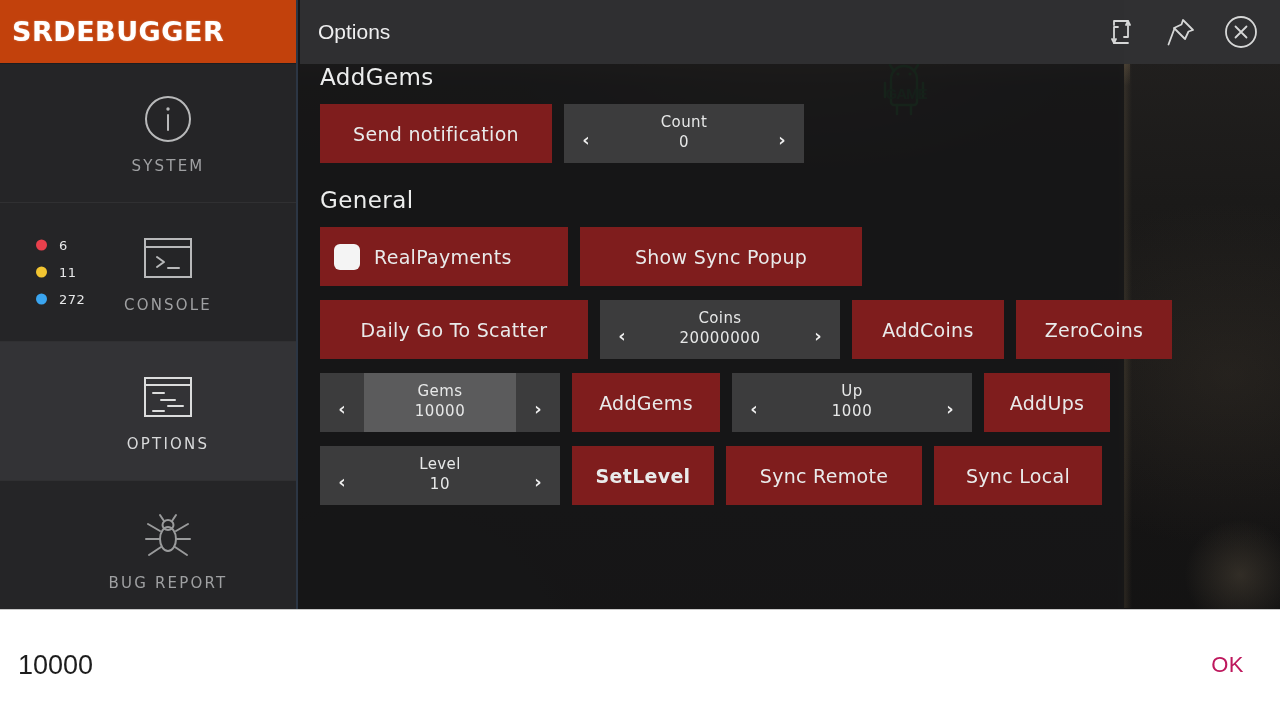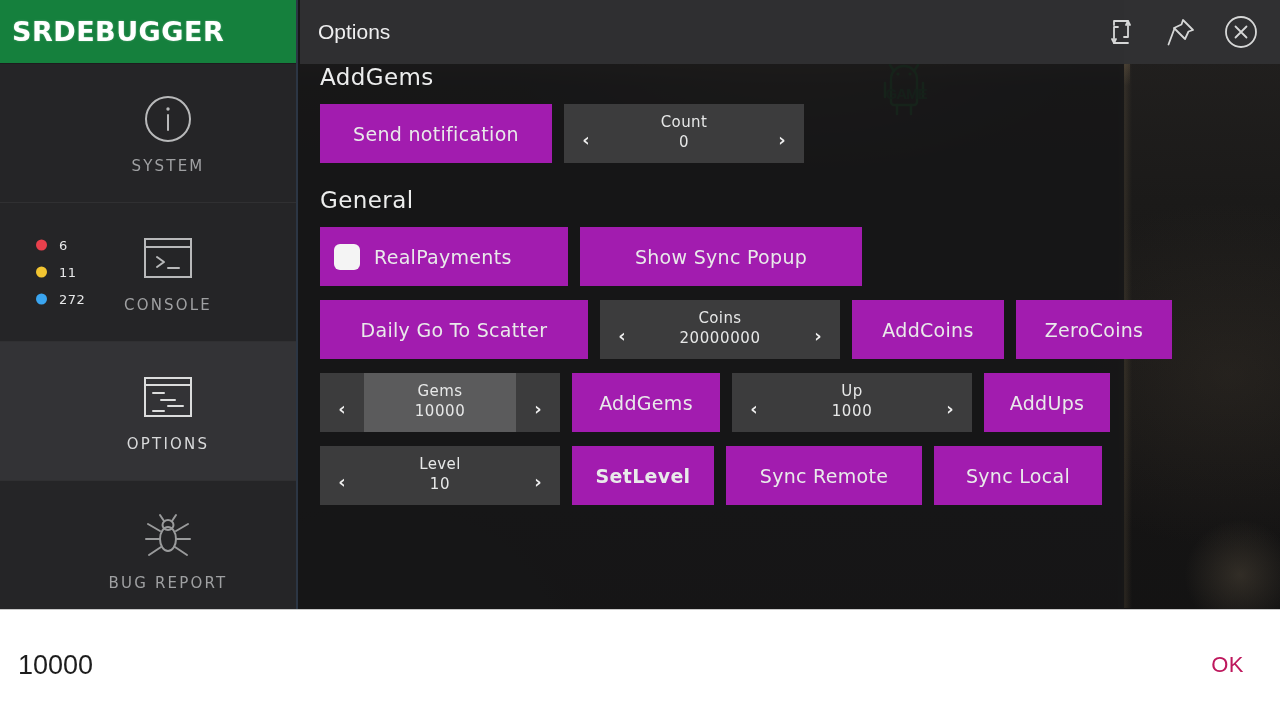--- a/index.html
+++ b/index.html
@@ -57,21 +57,21 @@
   
   .sidebar{
     position:absolute; left:0; top:0; width:298px; height:609px;
     background:rgba(38,38,40,.97);
     border-right:2px solid #2c3644;
     overflow:hidden;
   }
   .logo-bar{
     height:64px; display:flex; align-items:center;
     padding-left:12px;
-    background:#15803d;
+    background:#c2410c;
     border-bottom:1px solid #1d1d1f;
   }
   .logo{
     font-size:27px; letter-spacing:.5px; color:#ffffff;
     font-family:"DejaVu Sans", sans-serif; font-weight:bold;
     text-shadow:0 0 2px rgba(255,255,255,.35);
     white-space:nowrap;
   }
   .logo .sr{ font-weight:bold; }
   .logo .dbg{ font-weight:bold; }
@@ -136,21 +136,21 @@
     font-family:"DejaVu Sans", sans-serif;
   }
   .section-title.first{ margin-top:0; }
   .row{
     display:flex; align-items:flex-start; gap:12px;
     margin:0 0 14px 20px; flex-wrap:nowrap;
   }
 
   
   .btn{
-    height:59px; background:#a21caf;
+    height:59px; background:#7f1d1d;
     display:flex; align-items:center; justify-content:center;
     padding:12px 22px;
     color:#e9eaea; font-size:19px; letter-spacing:.3px; white-space:nowrap;
     font-family:"DejaVu Sans", sans-serif;
     border:none;
   }
   .btn.wide{ min-width:232px; }
 
   .btn-toggle{ padding-left:14px; gap:14px; justify-content:flex-start; min-width:248px; }
   .checkbox{

